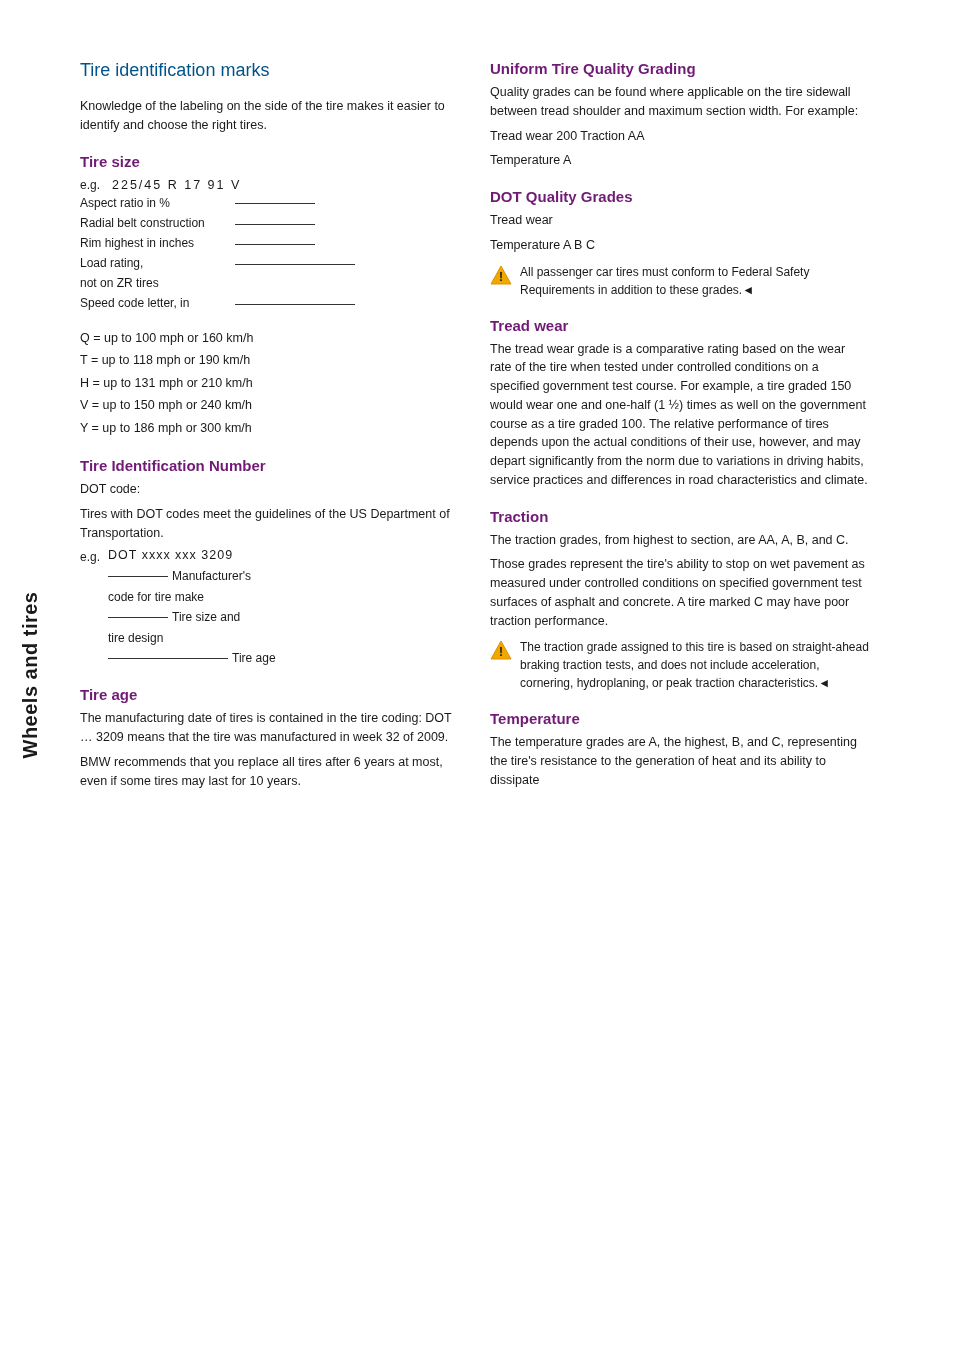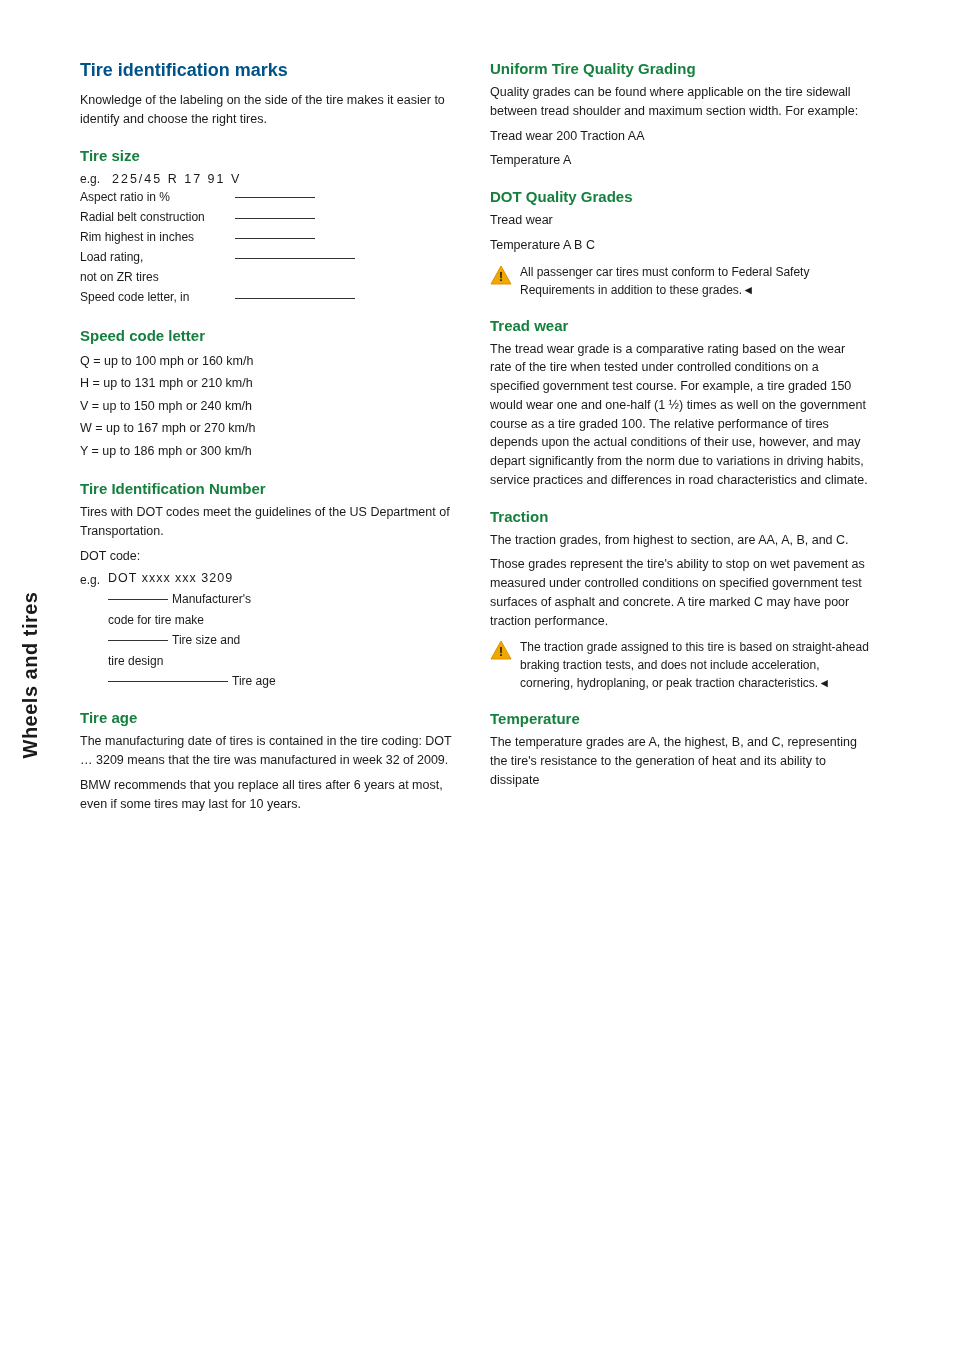--- a/index.html
+++ b/index.html
@@ -48,32 +48,32 @@
       max-width: 380px;
     }
     .right-col {
       flex: 1;
       max-width: 380px;
     }
     
     .section-title {
       font-size: 15px;
       font-weight: bold;
-      color: #15803d;
+      color: #701a75;
       margin-bottom: 6px;
       margin-top: 18px;
     }
     .section-title:first-child {
       margin-top: 0;
     }
     .page-title {
       font-size: 18px;
-      font-weight: bold;
+      font-weight: normal;
       color: #00538A;
-      margin-bottom: 10px;
+      margin-bottom: 16px;
     }
     p {
       font-size: 12.5px;
       line-height: 1.5;
       margin-bottom: 6px;
       color: #1a1a1a;
     }
     
     .speed-list {
       list-style: none;
@@ -227,32 +227,31 @@
             <div class="size-cell-label">not on ZR tires</div>
             <div class="size-cell-line"></div>
           </div>
           <div class="size-row">
             <div class="size-cell-label">Speed code letter, in</div>
             <div class="size-cell-line"><span class="hline hline-long"></span></div>
           </div>
         </div>
       </div>
 
-      <div class="section-title">Speed code letter</div>
       <ul class="speed-list">
         <li>Q = up to 100 mph or 160 km/h</li>
+        <li>T = up to 118 mph or 190 km/h</li>
         <li>H = up to 131 mph or 210 km/h</li>
         <li>V = up to 150 mph or 240 km/h</li>
-        <li>W = up to 167 mph or 270 km/h</li>
         <li>Y = up to 186 mph or 300 km/h</li>
       </ul>
 
       <div class="section-title">Tire Identification Number</div>
+      <p>DOT code:</p>
       <p>Tires with DOT codes meet the guidelines of the US Department of Transportation.</p>
-      <p>DOT code:</p>
       <div class="dot-table">
         <div class="dot-row">
           <div class="dot-cell-eg">e.g.</div>
           <div class="dot-cell-val">DOT xxxx xxx 3209</div>
         </div>
         <div class="dot-row">
           <div class="dot-cell-eg"></div>
           <div class="dot-cell-labels">
             <div class="dot-label-row">
               <span class="dot-hline"></span>Manufacturer's

